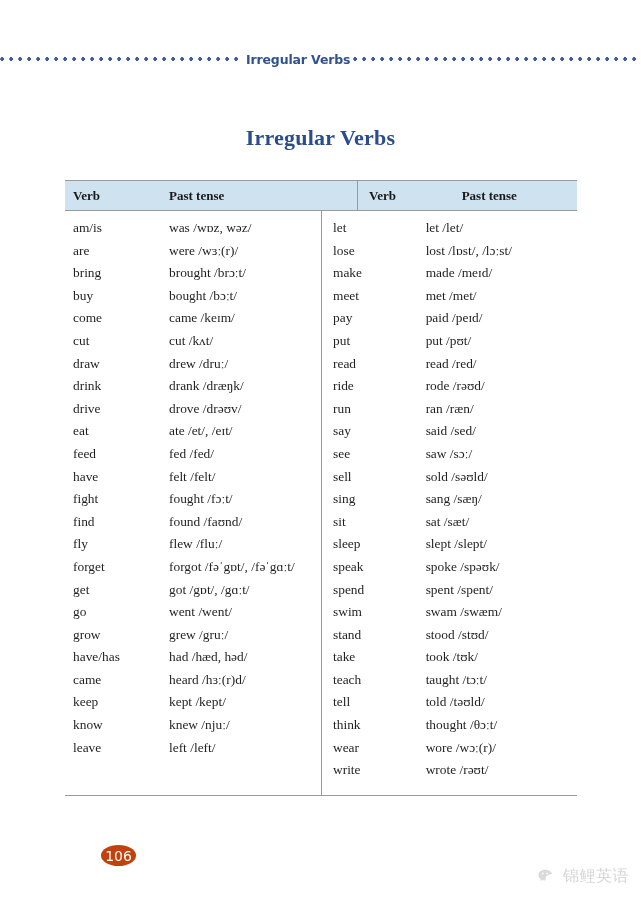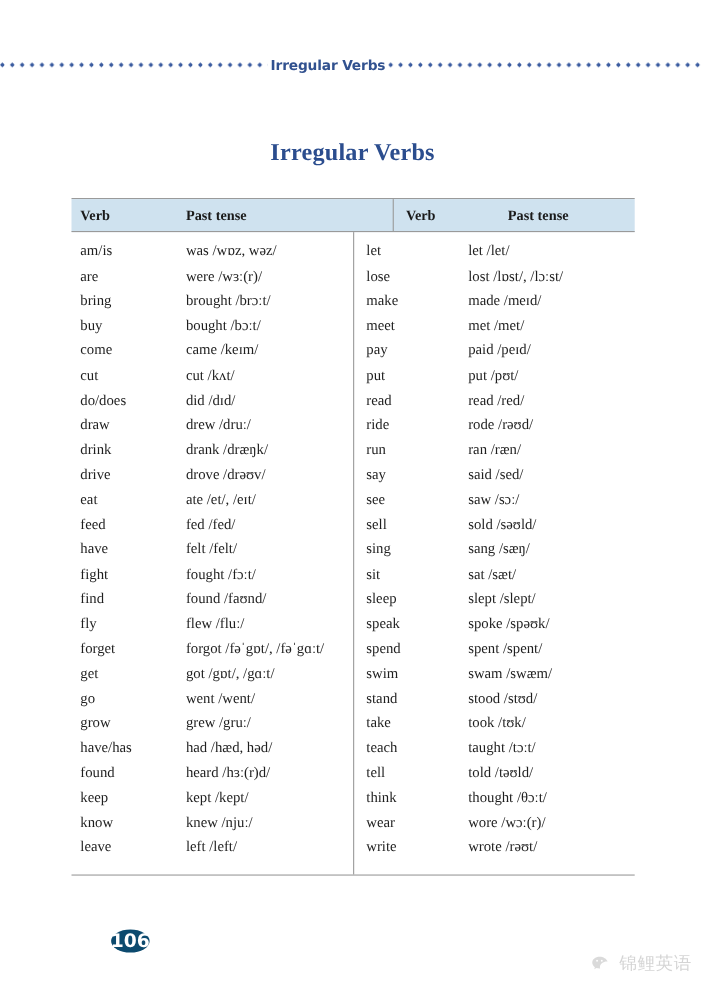--- a/index.html
+++ b/index.html
@@ -121,25 +121,25 @@
   .cell.past { width: 160px; }
 
   
   #page-number {
     position: absolute;
     left: 101px;
     top: 845px;
     width: 35px;
     height: 21px;
     border-radius: 50%;
-    background: #0c4a6e;
+    background: #c2410c;
     color: #ffffff;
     font-family: "DejaVu Sans", "Liberation Sans", sans-serif;
-    font-weight: bold;
-    font-size: 17px;
+    font-weight: normal;
+    font-size: 14px;
     display: flex;
     align-items: center;
     justify-content: center;
   }
 
   
   #footer-watermark {
     position: absolute;
     right: 12px;
     top: 866px;
@@ -201,24 +201,20 @@
           </div>
           <div class="row">
             <div class="cell verb">come</div>
             <div class="cell past">came /keɪm/</div>
           </div>
           <div class="row">
             <div class="cell verb">cut</div>
             <div class="cell past">cut /kʌt/</div>
           </div>
           <div class="row">
-            <div class="cell verb">do/does</div>
-            <div class="cell past">did /dɪd/</div>
-          </div>
-          <div class="row">
             <div class="cell verb">draw</div>
             <div class="cell past">drew /druː/</div>
           </div>
           <div class="row">
             <div class="cell verb">drink</div>
             <div class="cell past">drank /dræŋk/</div>
           </div>
           <div class="row">
             <div class="cell verb">drive</div>
             <div class="cell past">drove /drəʊv/</div>
@@ -261,21 +257,21 @@
           </div>
           <div class="row">
             <div class="cell verb">grow</div>
             <div class="cell past">grew /gruː/</div>
           </div>
           <div class="row">
             <div class="cell verb">have/has</div>
             <div class="cell past">had /hæd, həd/</div>
           </div>
           <div class="row">
-            <div class="cell verb">found</div>
+            <div class="cell verb">came</div>
             <div class="cell past">heard /hɜː(r)d/</div>
           </div>
           <div class="row">
             <div class="cell verb">keep</div>
             <div class="cell past">kept /kept/</div>
           </div>
           <div class="row">
             <div class="cell verb">know</div>
             <div class="cell past">knew /njuː/</div>
           </div>

